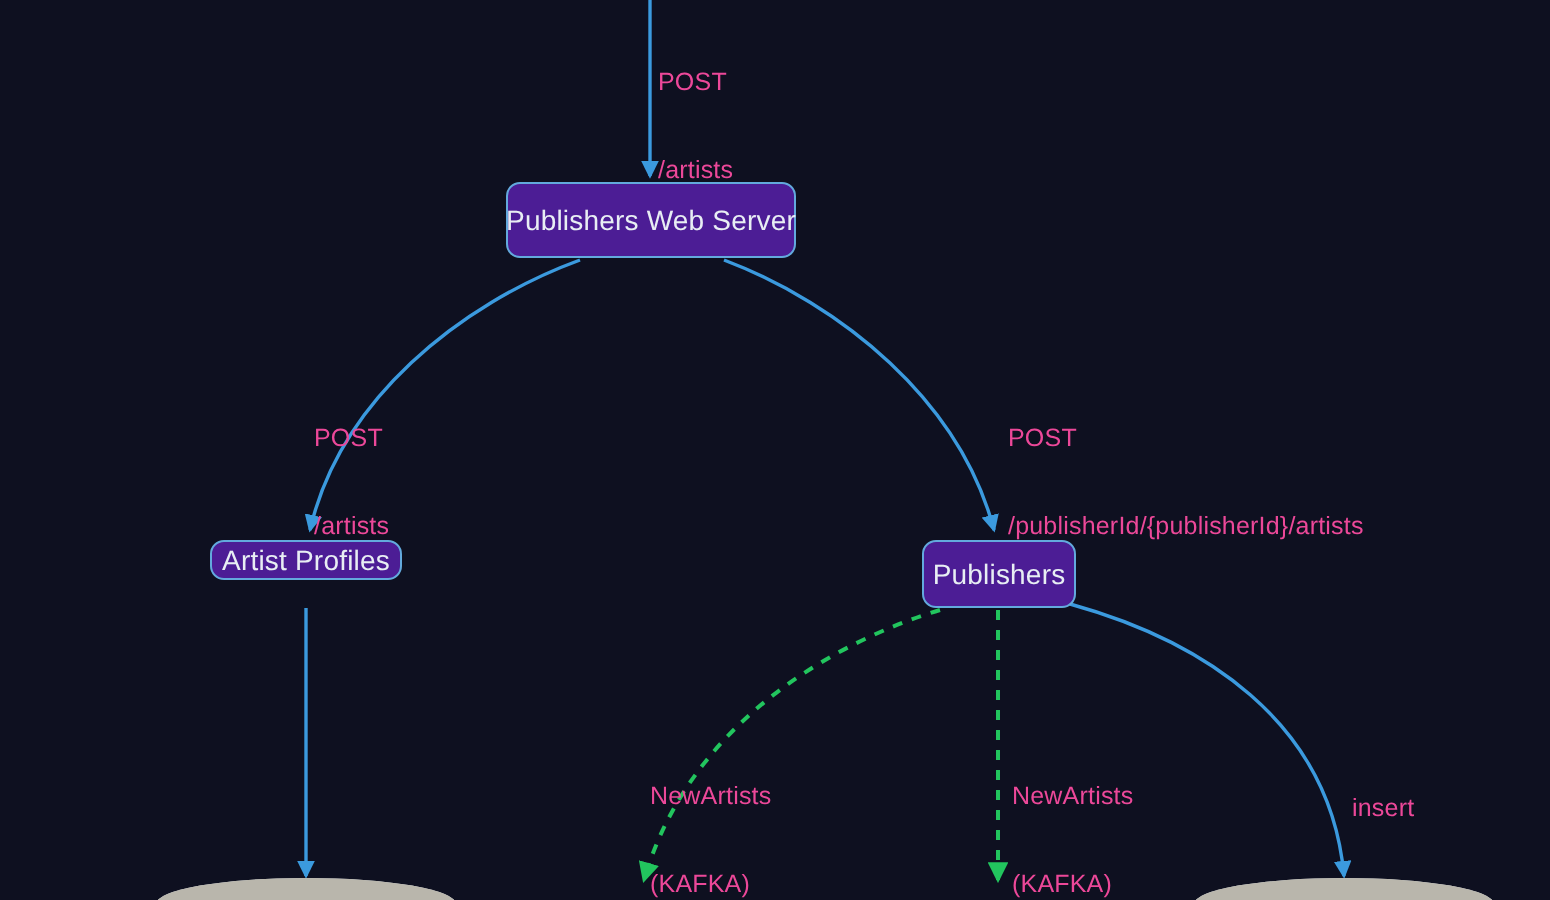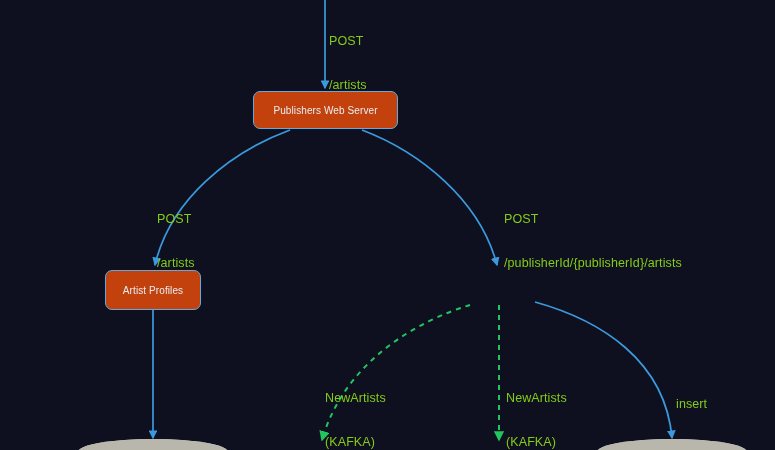--- a/index.html
+++ b/index.html
@@ -19,35 +19,35 @@
   #edges {
     position: absolute;
     left: 0;
     top: 0;
     width: 775px;
     height: 450px;
   }
   .node {
     position: absolute;
     box-sizing: border-box;
-    background: #c2410c;
+    background: #4c1d95;
     border: 1.5px solid #63a9dd;
     border-radius: 7px;
     color: #e8eef4;
-    font-size: 10px;
+    font-size: 14px;
     display: flex;
     align-items: center;
     justify-content: center;
     text-align: center;
     letter-spacing: .1px;
     white-space: nowrap;
   }
   .edge-label {
     position: absolute;
-    color: #84cc16;
+    color: #ec4899;
     font-size: 12.5px;
     line-height: 14.5px;
     white-space: pre;
     letter-spacing: .1px;
   }
 </style>
 </head>
 <body>
 
 <div id="canvas">
@@ -83,24 +83,27 @@
     <g>
       <ellipse cx="672" cy="452" rx="75" ry="13" fill="#cfd6dc"></ellipse>
       <path d="M 597 452 A 75 13 0 0 1 747 452" fill="#b9b6ac"></path>
     </g>
   </svg>
 
   <div class="node" style="left:253px; top:91px; width:145px; height:38px;">
     <span>Publishers Web Server</span>
   </div>
 
-  <div class="node" style="left:105px; top:270px; width:96px; height:40px;">
+  <div class="node" style="left:105px; top:270px; width:96px; height:20px;">
     <span>Artist Profiles</span>
   </div>
 
+  <div class="node" style="left:461px; top:270px; width:77px; height:34px;">
+    <span>Publishers</span>
+  </div>
 
   <div class="edge-label" style="left:329px; top:5px;">
     <div>POST</div>
     <div>/artists</div>
   </div>
 
   <div class="edge-label" style="left:157px; top:183px;">
     <div>POST</div>
     <div>/artists</div>
   </div>

